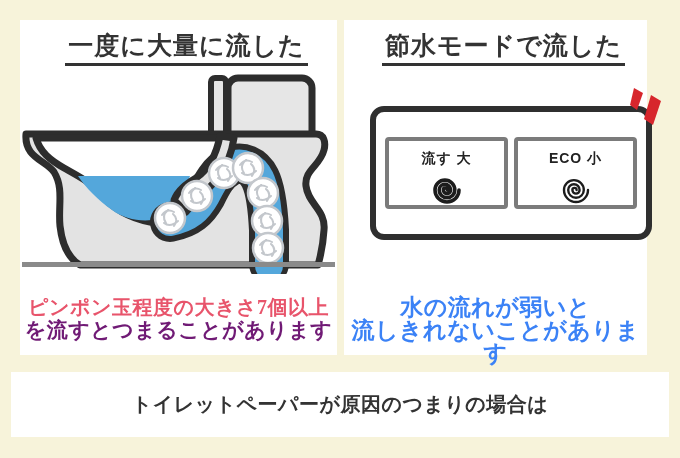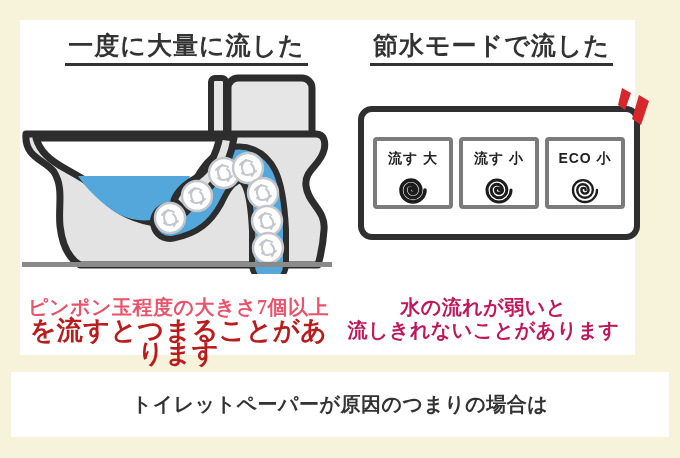--- a/index.html
+++ b/index.html
@@ -7,37 +7,37 @@
   .stage {
     position:relative; width:680px; height:458px;
     background:#f7f3da;
     font-family:"Liberation Sans","DejaVu Sans",sans-serif;
     color:#333; overflow:hidden;
   }
   .panel {
     position:absolute; top:20px; height:335px; background:#ffffff;
   }
   .panel.left  { left:20px;  width:317px; }
-  .panel.right { left:332px; width:303px; }
+  .panel.right { left:344px; width:303px; }
 
   .panel-title-wrap { position:absolute; top:12px; left:0; width:100%; text-align:center;margin-left:8px; }
   .panel-title {
     display:inline-block; font-size:25px; font-weight:bold; letter-spacing:1px;
     color:#333; border-bottom:3px solid #333; padding:0 3px 3px 3px; line-height:1.1;
   }
 
   .toilet-illo { position:absolute; left:0px; top:52px; width:317px; height:202px; }
 
   .caption {
     position:absolute; top:276px; left:0; width:100%; text-align:center;
     font-weight:bold; line-height:23px;font-family:Liberation Serif, serif;
   }
   .caption .hl   { color:#e8546b; font-size:20px; display:block; letter-spacing:0.5px; }
-  .caption .rest { color:#b91c1c;    font-size:26px; display:block; letter-spacing:0.5px; }
-  .caption.right-cap { font-size:20px; color:#be185d; letter-spacing:0.5px; }
+  .caption .rest { color:#701a75;    font-size:21px; display:block; letter-spacing:0.5px; }
+  .caption.right-cap { font-size:23px; color:#3b82f6; letter-spacing:0.5px; }
   .caption.right-cap span { display:block; }
 
   .flush-panel {
     position:absolute; left:26px; top:86px; width:282px; height:134px;
     background:#fff; border:6px solid #2f2f2f; border-radius:14px;
     display:flex; gap:6px; padding:25px 9px;
   }
   .flush-btn {
     flex:1 1 0; border:4px solid #7b7b7b; border-radius:4px; background:#fff;
     display:flex; flex-direction:column; align-items:center; padding-top:9px;
@@ -119,26 +119,20 @@
     </div>
 
     <div class="flush-panel">
       <div class="flush-btn">
         <span class="lbl">流す 大</span>
         <svg class="swirl" width="46" height="46" viewBox="0 0 100 100">
           <path d="M 90 50 A 40 40 0 0 1 10 50 A 33 33 0 0 1 76 50 A 26 26 0 0 1 24 50 A 19 19 0 0 1 62 50 A 12 12 0 0 1 38 50 A 7 7 0 0 1 52 50" fill="none" stroke="#1c1c1c" stroke-width="12" stroke-linecap="round"></path>
         </svg>
       </div>
       <div class="flush-btn">
-        <span class="lbl">流す 小</span>
-        <svg class="swirl" width="38" height="38" viewBox="0 0 100 100">
-          <path d="M 90 50 A 40 40 0 0 1 10 50 A 33 33 0 0 1 76 50 A 26 26 0 0 1 24 50 A 19 19 0 0 1 62 50 A 12 12 0 0 1 38 50 A 7 7 0 0 1 52 50" fill="none" stroke="#1c1c1c" stroke-width="10" stroke-linecap="round"></path>
-        </svg>
-      </div>
-      <div class="flush-btn">
         <span class="lbl">ECO 小</span>
         <svg class="swirl" width="32" height="32" viewBox="0 0 100 100">
           <path d="M 90 50 A 40 40 0 0 1 10 50 A 33 33 0 0 1 76 50 A 26 26 0 0 1 24 50 A 19 19 0 0 1 62 50 A 12 12 0 0 1 38 50 A 7 7 0 0 1 52 50" fill="none" stroke="#1c1c1c" stroke-width="8" stroke-linecap="round"></path>
         </svg>
       </div>
     </div>
 
     <svg class="alert-marks" viewBox="0 0 40 46">
       <path d="M 8 6 L 17 11 L 11 28 L 4 23 Z" fill="#d7262c"></path>
       <path d="M 25 13 L 35 19 L 27 43 L 18 37 Z" fill="#d7262c"></path>

